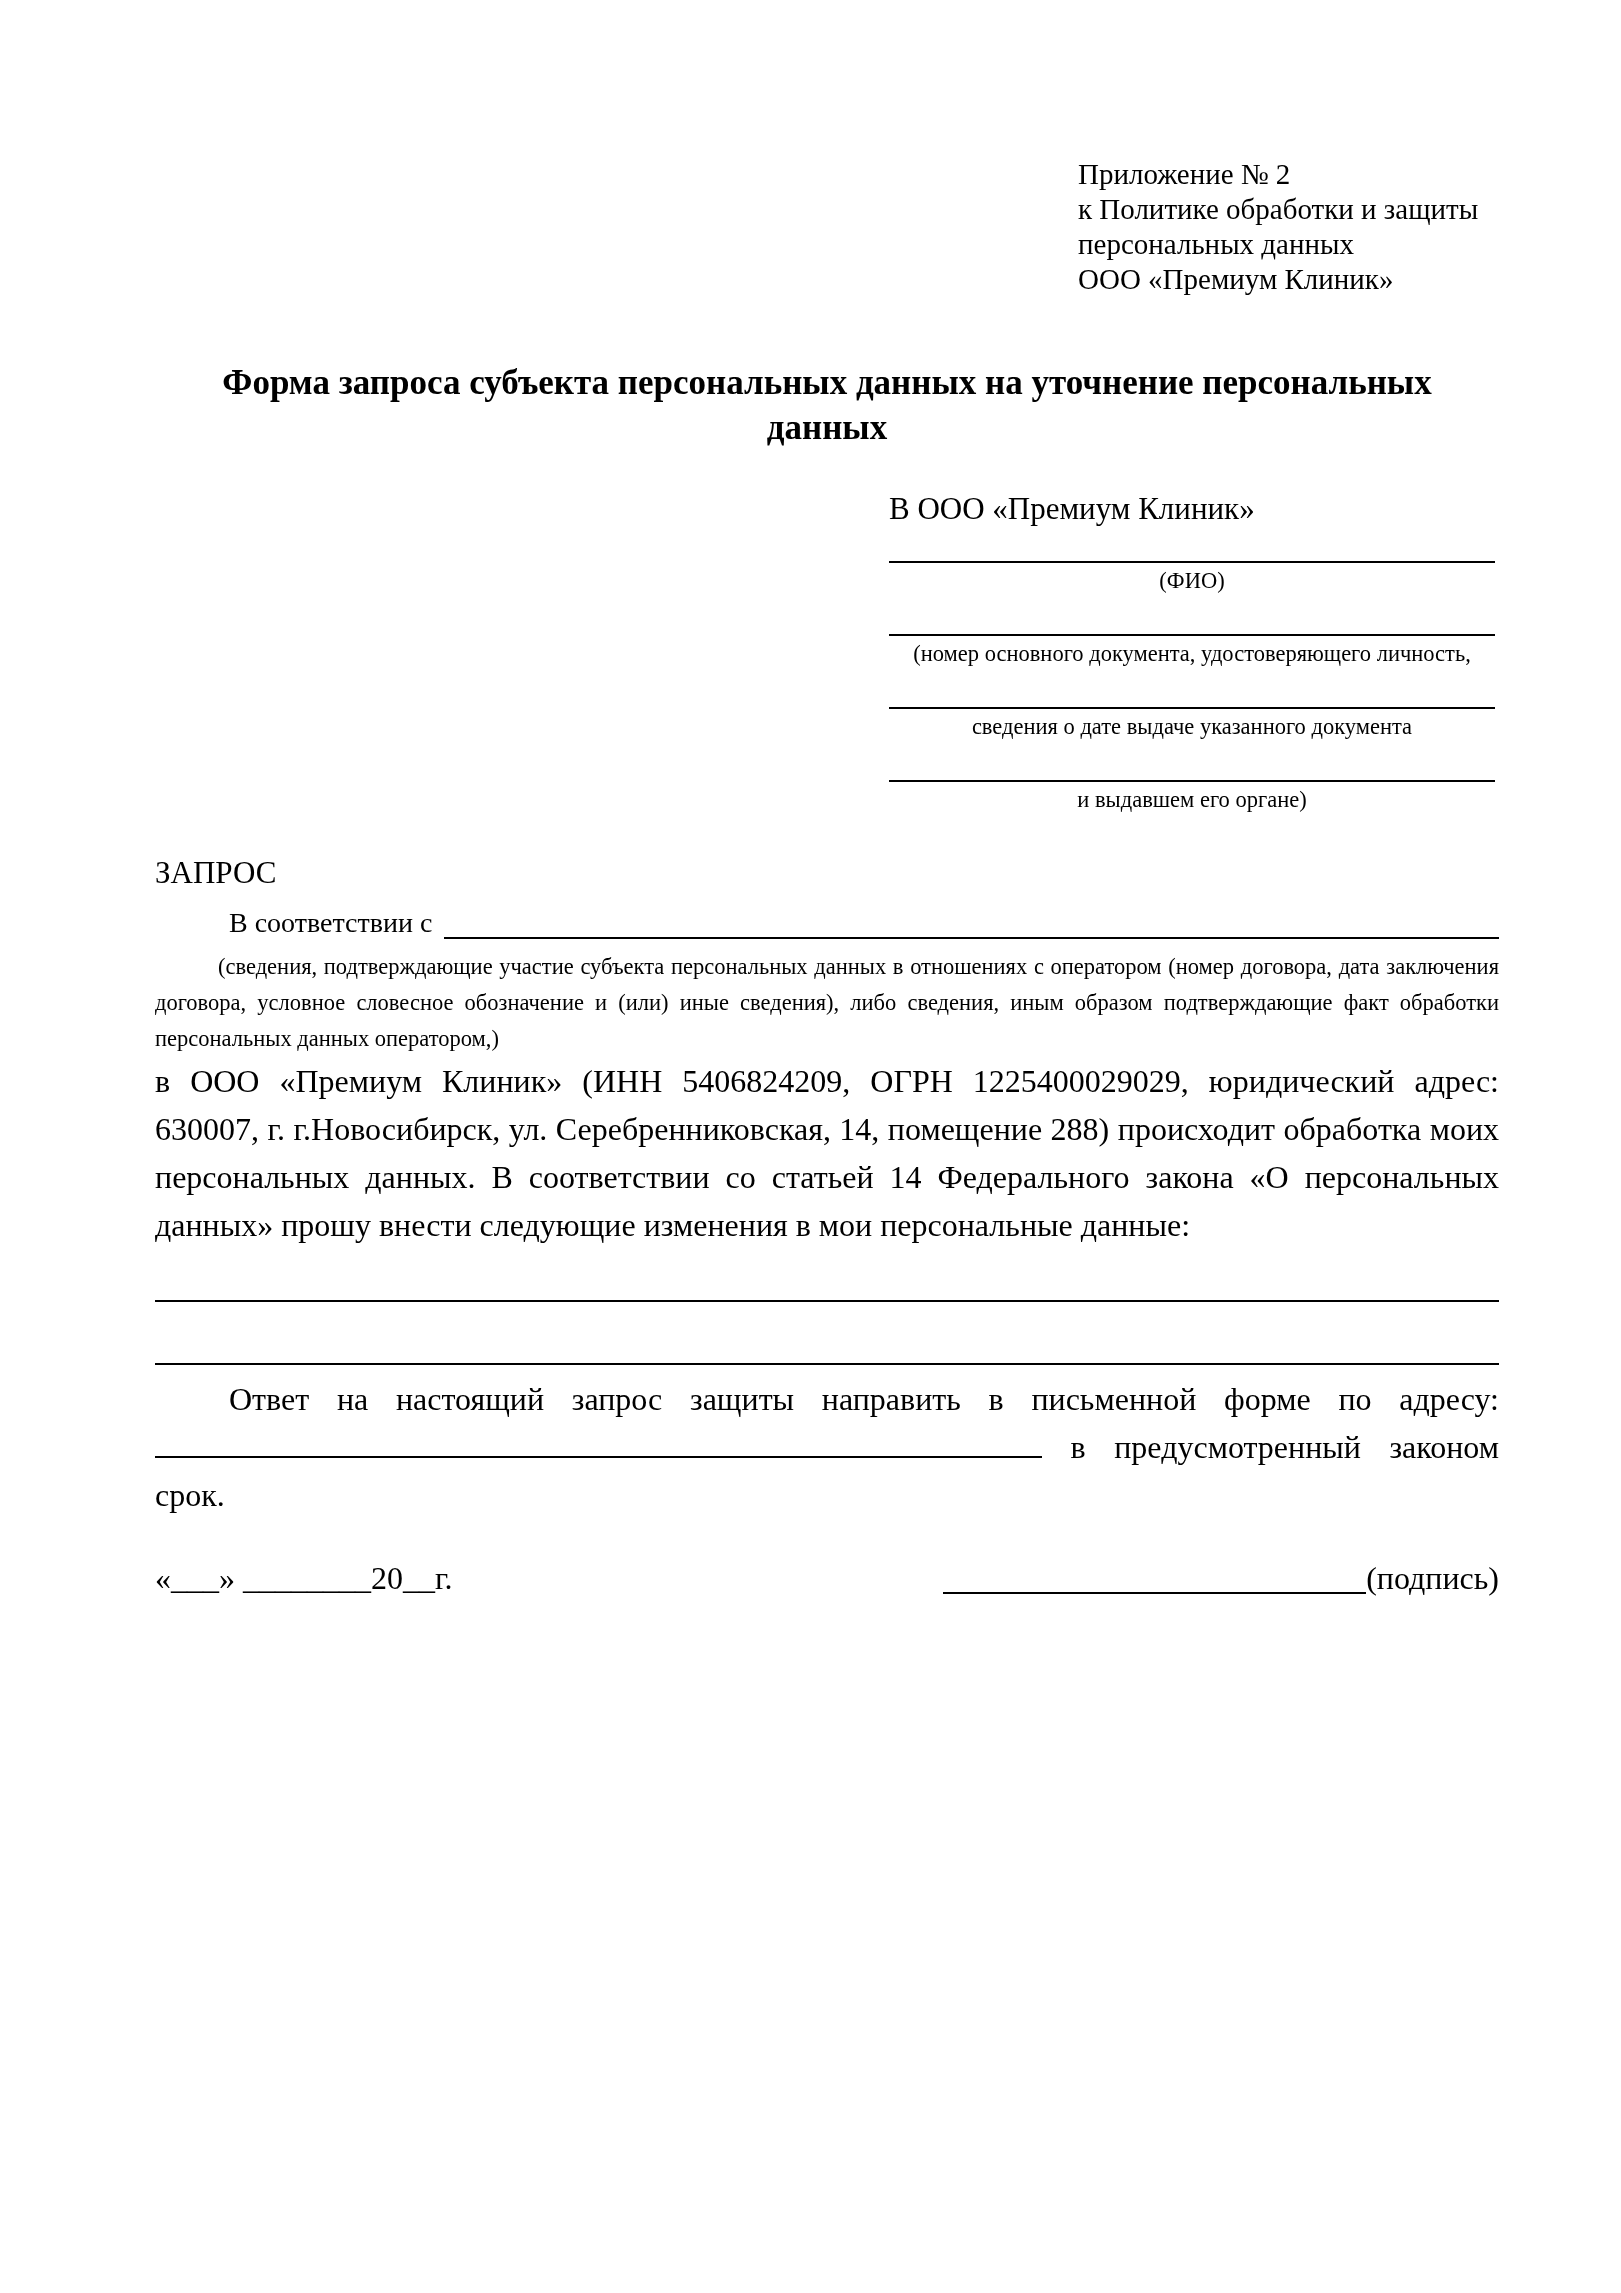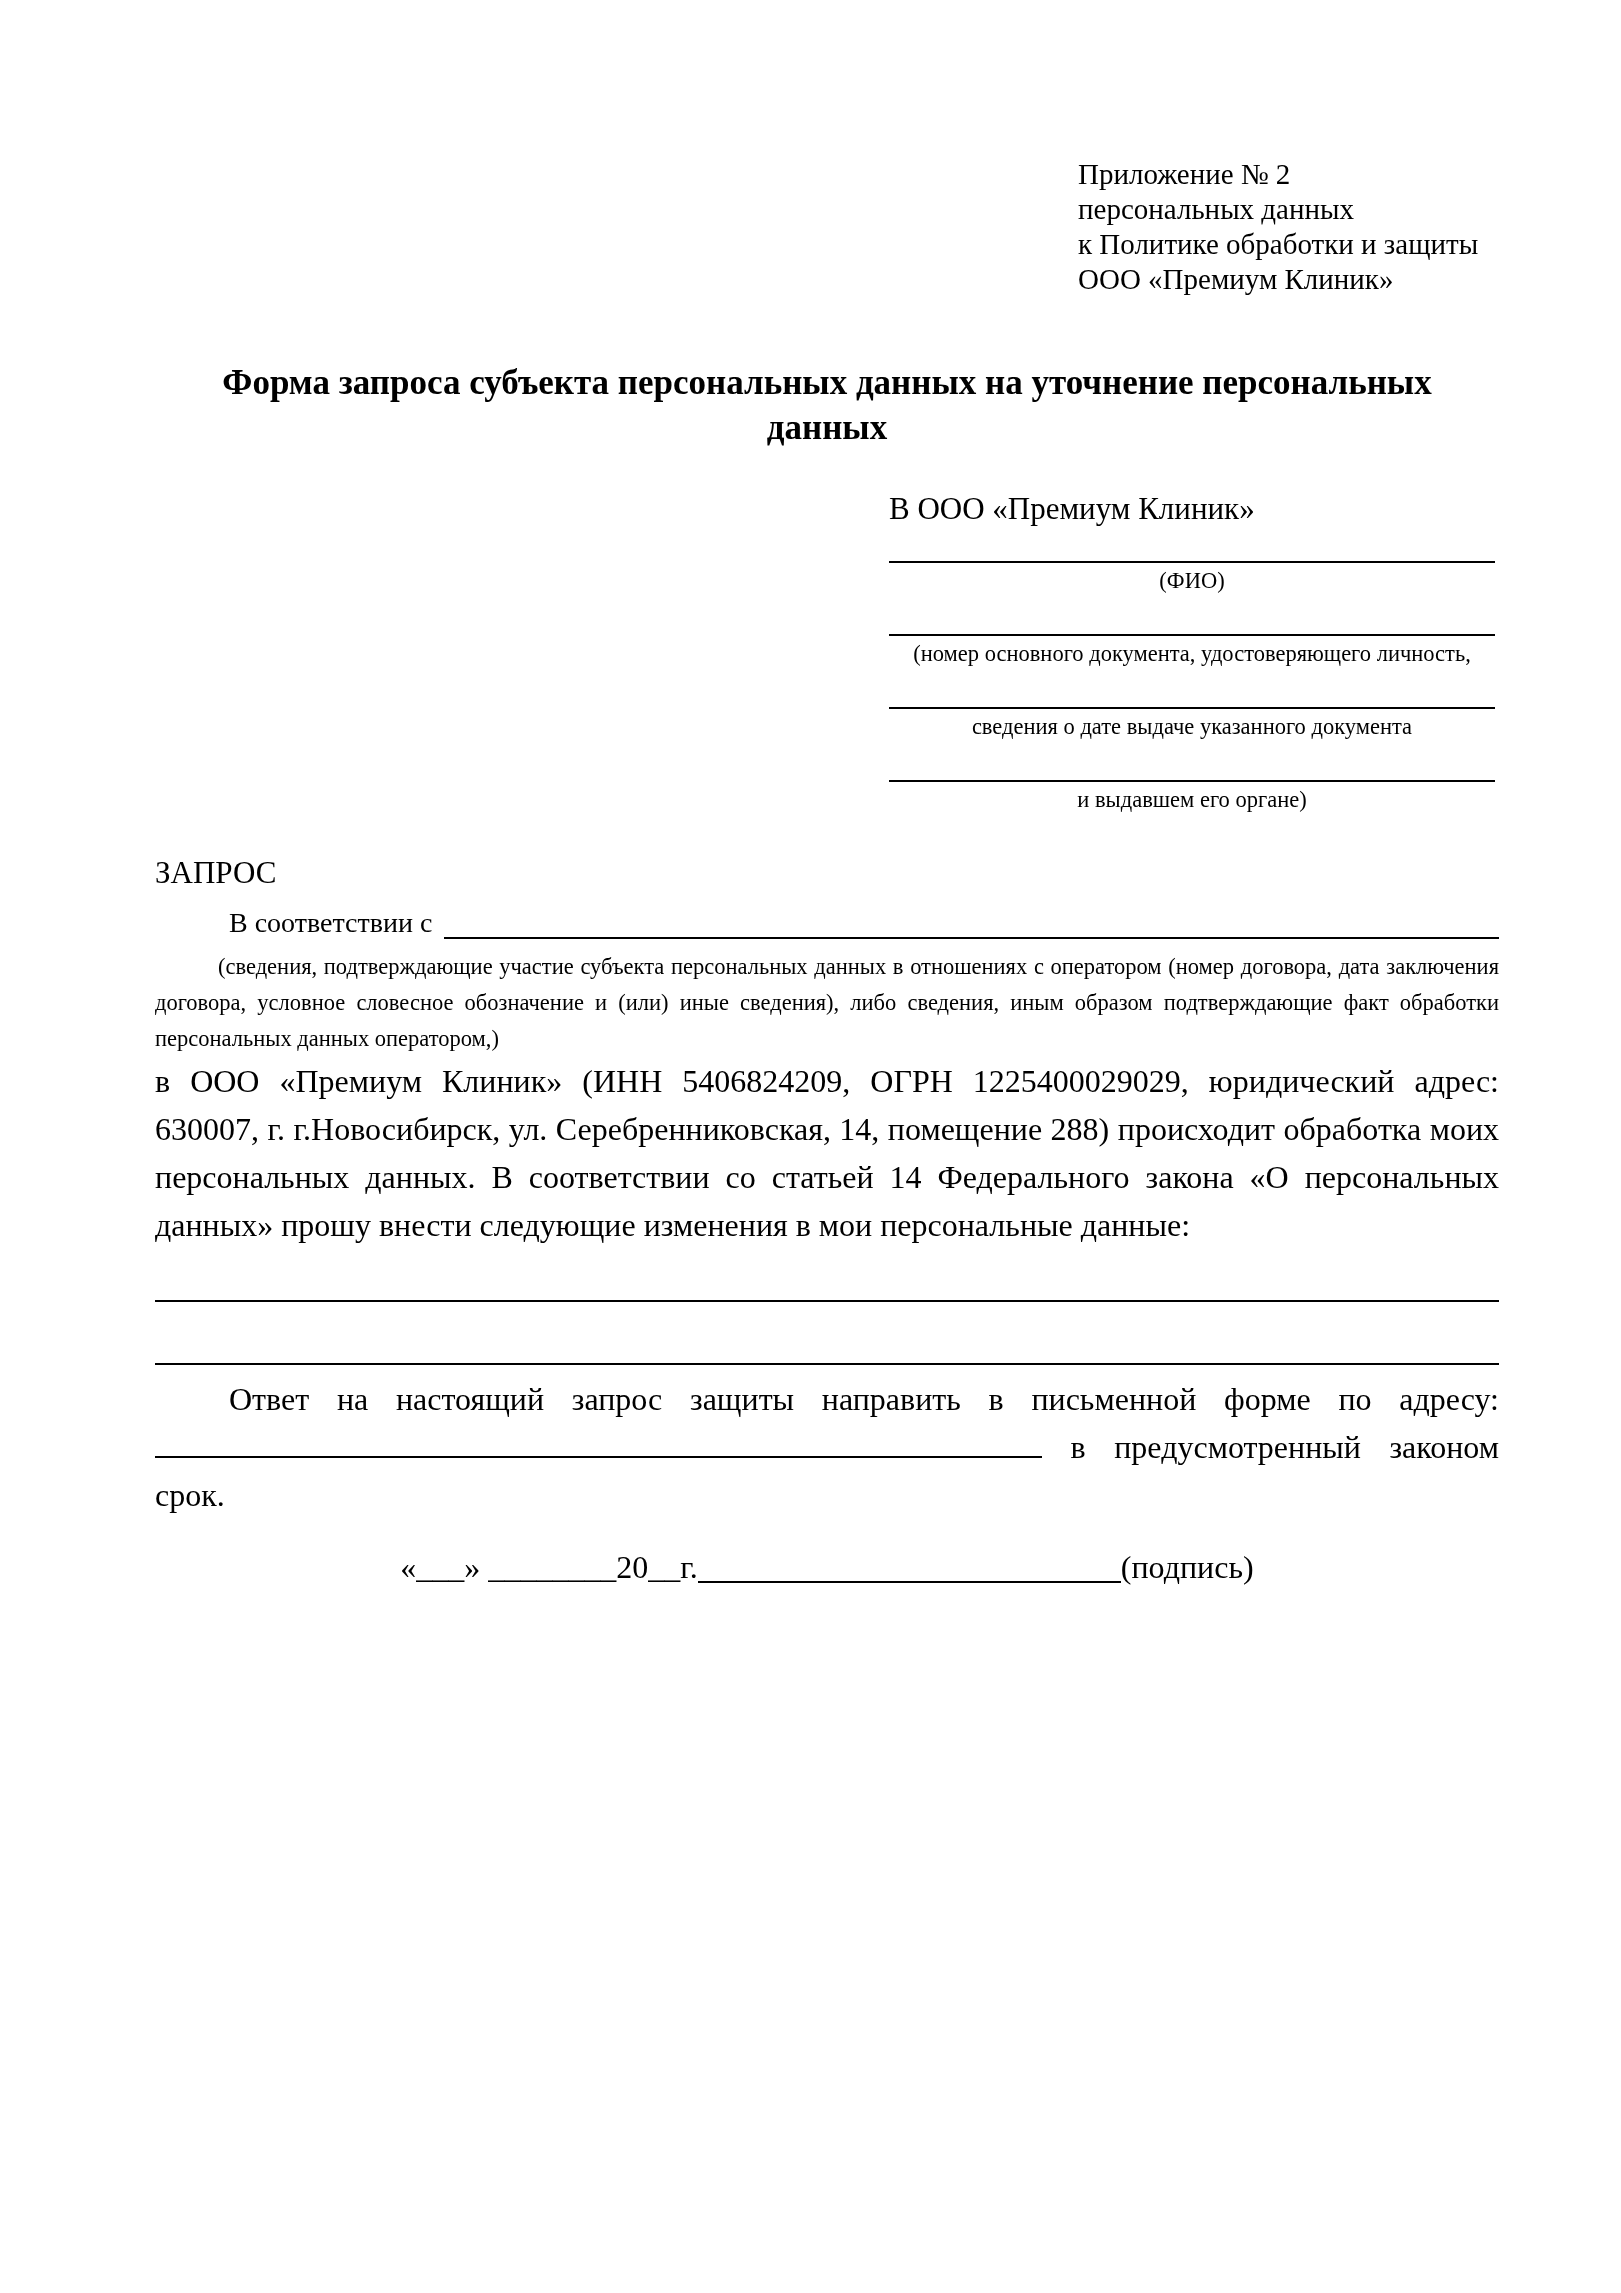--- a/index.html
+++ b/index.html
@@ -102,43 +102,43 @@
   .reply .fill-inline {
     display: inline-block;
     width: 887px;
     height: 0;
     border-bottom: 2px solid #000;
     vertical-align: baseline;
   }
 
   .signoff {
     display: flex;
-    justify-content: center;
+    justify-content: space-between;
     align-items: flex-end;
-    margin-top: 26px;
+    margin-top: 37px;
     font-size: 32px;
     line-height: 45px;
   }
   .signature { display: flex; align-items: flex-end; }
   .signature .sig-line {
     width: 423px;
     height: 0;
     border-bottom: 2px solid #000;
     margin-bottom: 6.9px;
   }
 </style>
 </head>
 <body>
 
 <div class="page">
 
   <div class="annex">
     <div>Приложение № 2</div>
+    <div>к Политике обработки и защиты</div>
     <div>персональных данных</div>
-    <div>к Политике обработки и защиты</div>
     <div>ООО «Премиум Клиник»</div>
   </div>
 
   <div class="title">Форма запроса субъекта персональных данных на уточнение персональных данных</div>
 
   <div class="addressee">
     <div class="to-line">В ООО «Премиум Клиник»</div>
 
     <div class="blank-field"></div>
     <div class="field-caption">(ФИО)</div>

